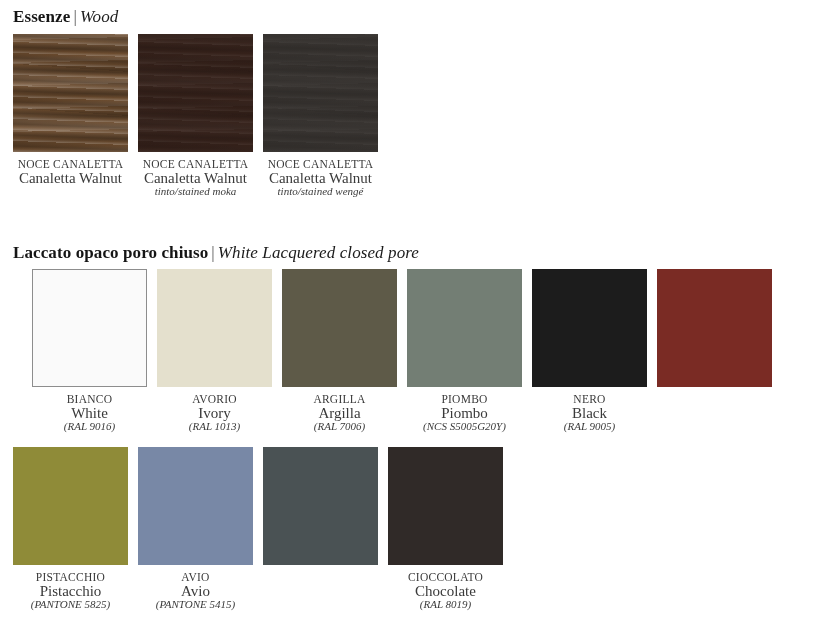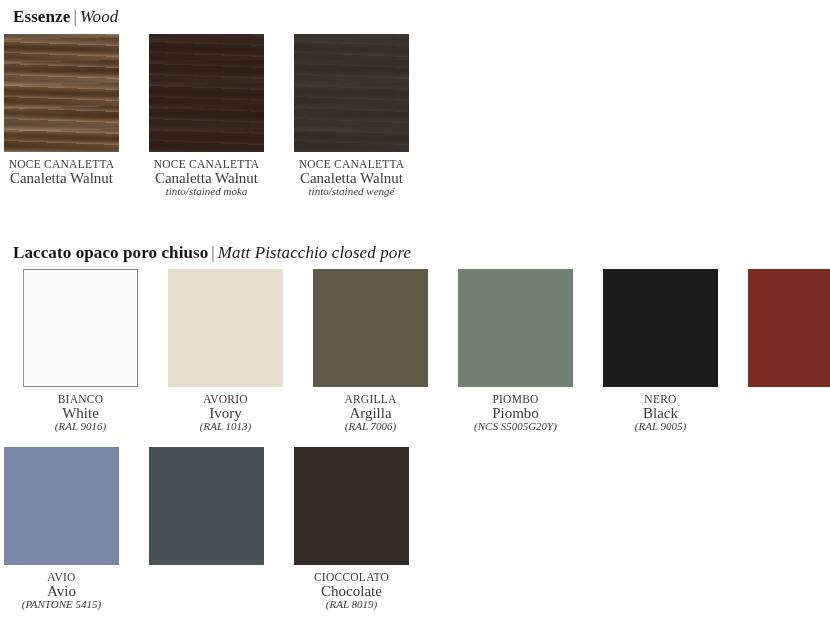--- a/index.html
+++ b/index.html
@@ -43,23 +43,23 @@
     font-weight: normal;
     color: #1b1b1b;
   }
 
   #heading-wood  { top: 7px; }
   #heading-matt  { top: 243px; }
 
   
   .swatch-row {
     position: absolute;
-    left: 4px;
+    left: 13px;
     display: flex;
-    gap: 30px;
+    gap: 10px;
   }
 
   .swatch-cell {
     width: 115px;
     display: flex;
     flex-direction: column;
     align-items: center;
   }
 
   .swatch-chip {
@@ -140,21 +140,21 @@
       <div class="swatch-labels">
         <span class="lbl-it">NOCE CANALETTA</span>
         <span class="lbl-en">Canaletta Walnut</span>
         <span class="lbl-code">tinto/stained wengé</span>
       </div>
     </div>
 
   </div>
 
   <div class="section-heading" id="heading-matt">
-    <span class="it-name">Laccato opaco poro chiuso</span><span class="sep">|</span><span class="en-name">Matt Pistacchio closed pore</span>
+    <span class="it-name">Laccato opaco poro chiuso</span><span class="sep">|</span><span class="en-name">White Lacquered closed pore</span>
   </div>
 
   <div class="swatch-row" id="row-matt-1">
 
     <div class="swatch-cell">
       <div class="swatch-chip bordered" id="chip-m0" style="background: rgb(250, 250, 250);"></div>
       <div class="swatch-labels">
         <span class="lbl-it">BIANCO</span>
         <span class="lbl-en">White</span>
         <span class="lbl-code">(RAL 9016)</span>
@@ -198,20 +198,28 @@
     </div>
 
     <div class="swatch-cell">
       <div class="swatch-chip" id="chip-m5" style="background: rgb(122, 43, 36);"></div>
     </div>
 
   </div>
 
   <div class="swatch-row" id="row-matt-2">
 
+    <div class="swatch-cell">
+      <div class="swatch-chip" id="chip-n0" style="background: rgb(143, 139, 56);"></div>
+      <div class="swatch-labels">
+        <span class="lbl-it">PISTACCHIO</span>
+        <span class="lbl-en">Pistacchio</span>
+        <span class="lbl-code">(PANTONE 5825)</span>
+      </div>
+    </div>
 
     <div class="swatch-cell">
       <div class="swatch-chip" id="chip-n1" style="background: rgb(120, 136, 166);"></div>
       <div class="swatch-labels">
         <span class="lbl-it">AVIO</span>
         <span class="lbl-en">Avio</span>
         <span class="lbl-code">(PANTONE 5415)</span>
       </div>
     </div>
 

